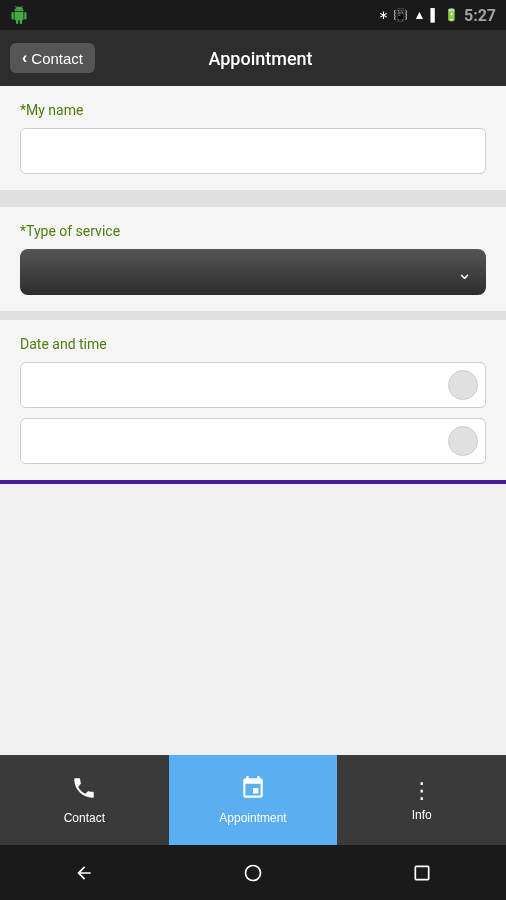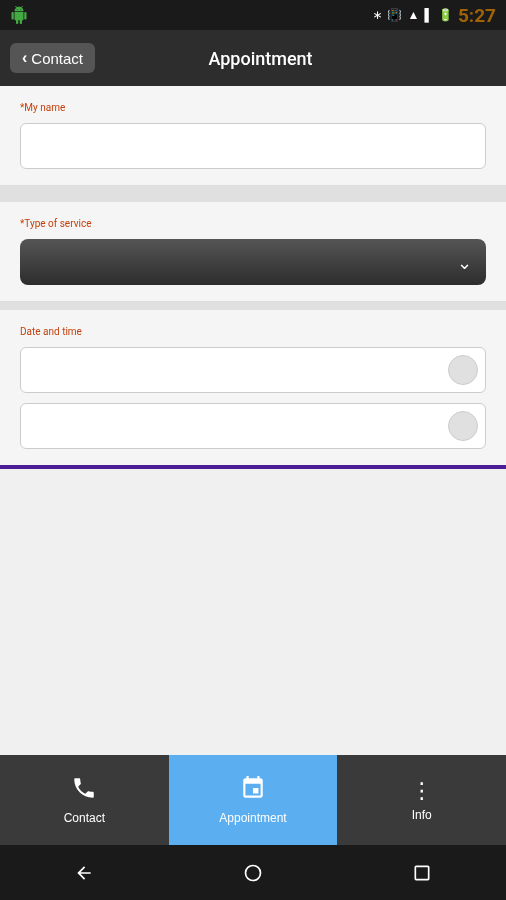--- a/index.html
+++ b/index.html
@@ -33,23 +33,23 @@
       align-items: center;
       gap: 5px;
       font-size: 13px;
       color: white;
     }
     .status-icon {
       color: white;
       font-size: 12px;
     }
     .status-time {
-      font-size: 19px;
+      font-size: 16px;
       font-weight: bold;
-      color: #a16207;
+      color: #a3a3a3;
     }
 
     
     .top-nav {
       background: #2d2d2d;
       height: 56px;
       display: flex;
       align-items: center;
       padding: 0 10px;
       flex-shrink: 0;
@@ -89,22 +89,22 @@
       background: #f0f0f0;
     }
 
     .section {
       background: #f5f5f5;
       padding: 16px 20px;
       border-bottom: 1px solid #ddd;
     }
 
     .field-label {
-      font-size: 10px;
-      color: #c2410c;
+      font-size: 14px;
+      color: #4d7c0f;
       margin-bottom: 10px;
       font-weight: 400;
     }
 
     .text-input {
       width: 100%;
       height: 46px;
       background: white;
       border: 1px solid #ccc;
       border-radius: 6px;

